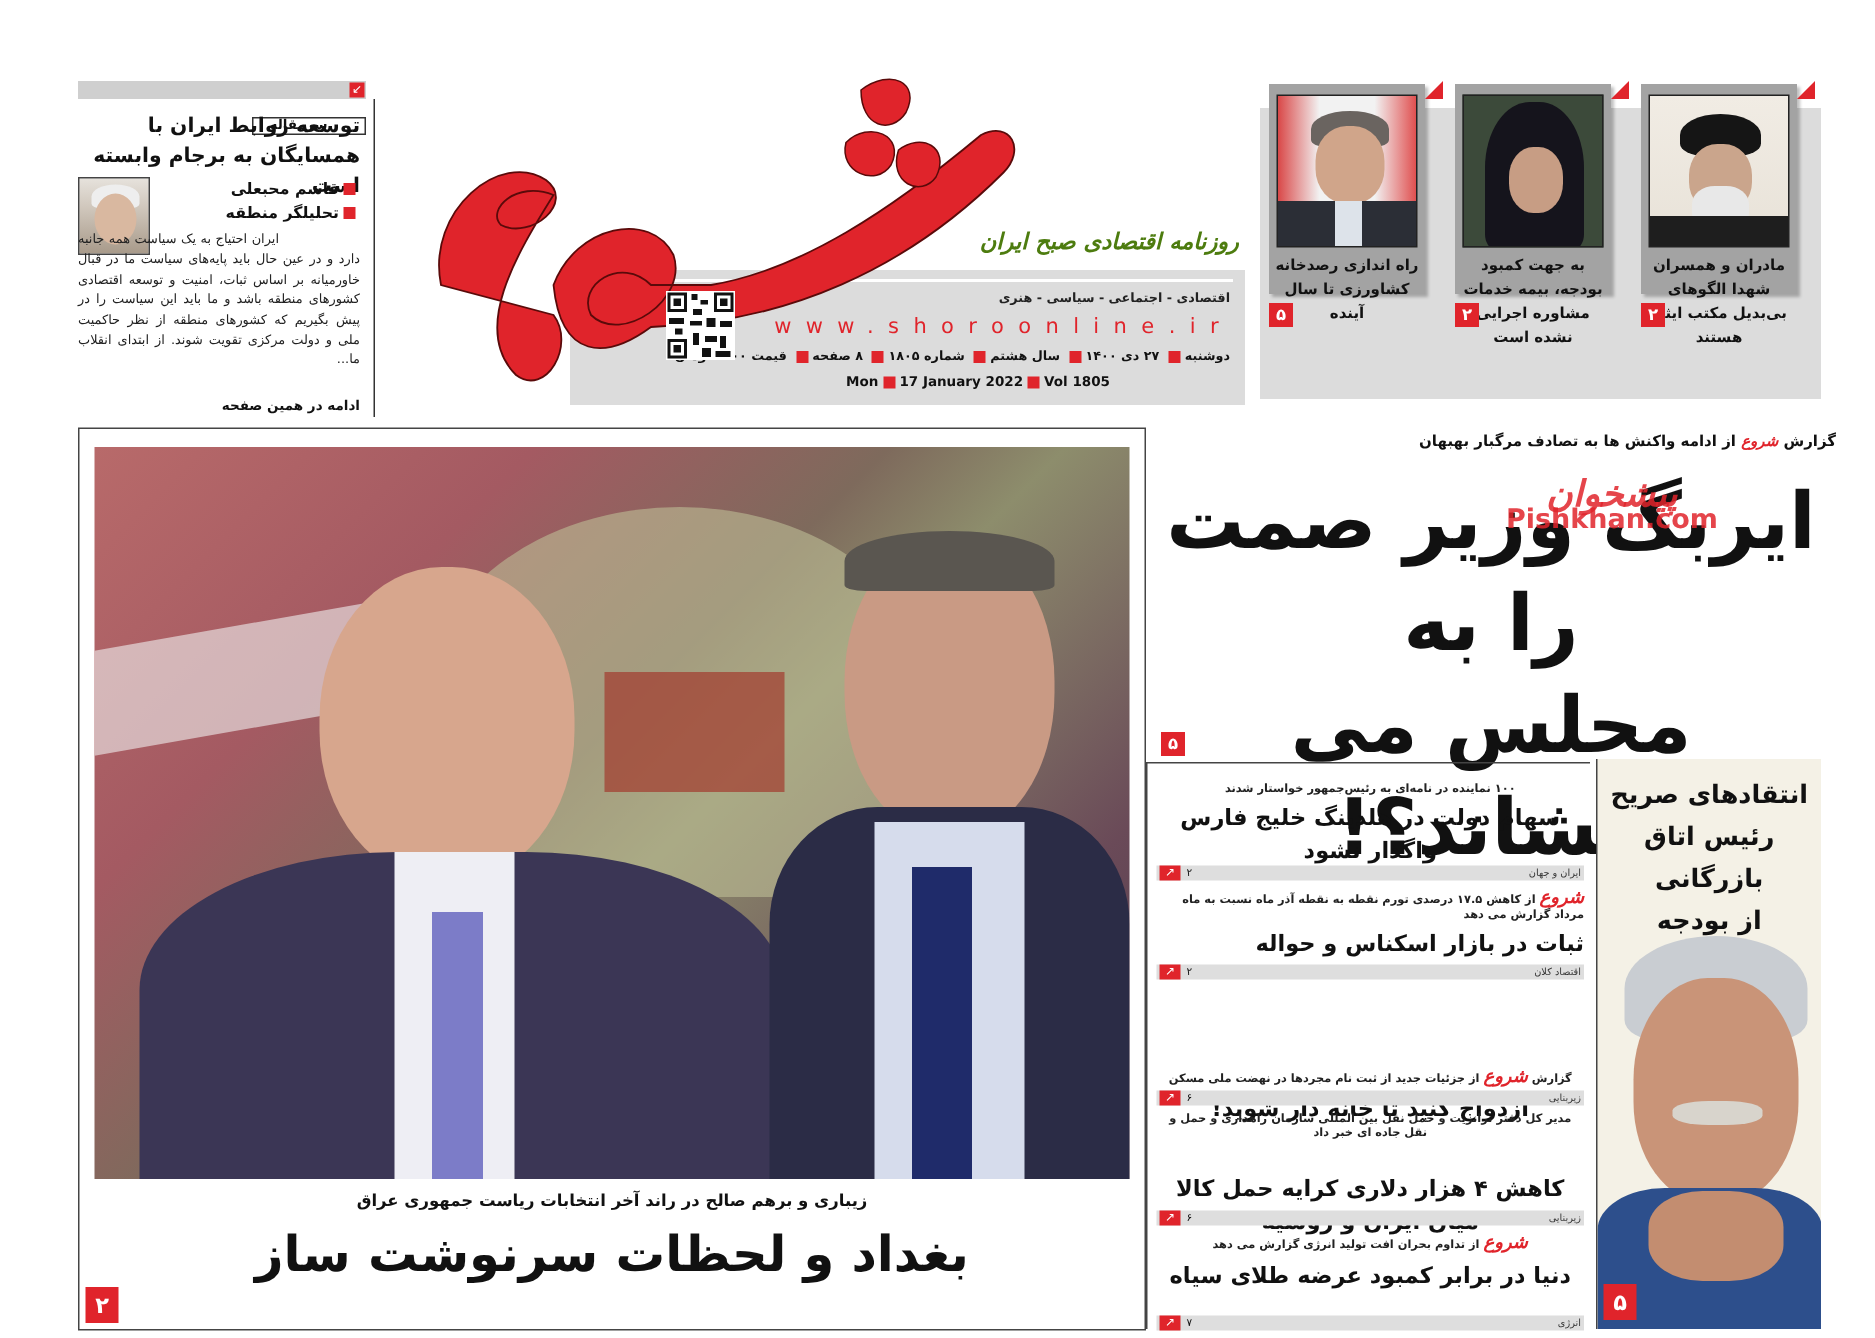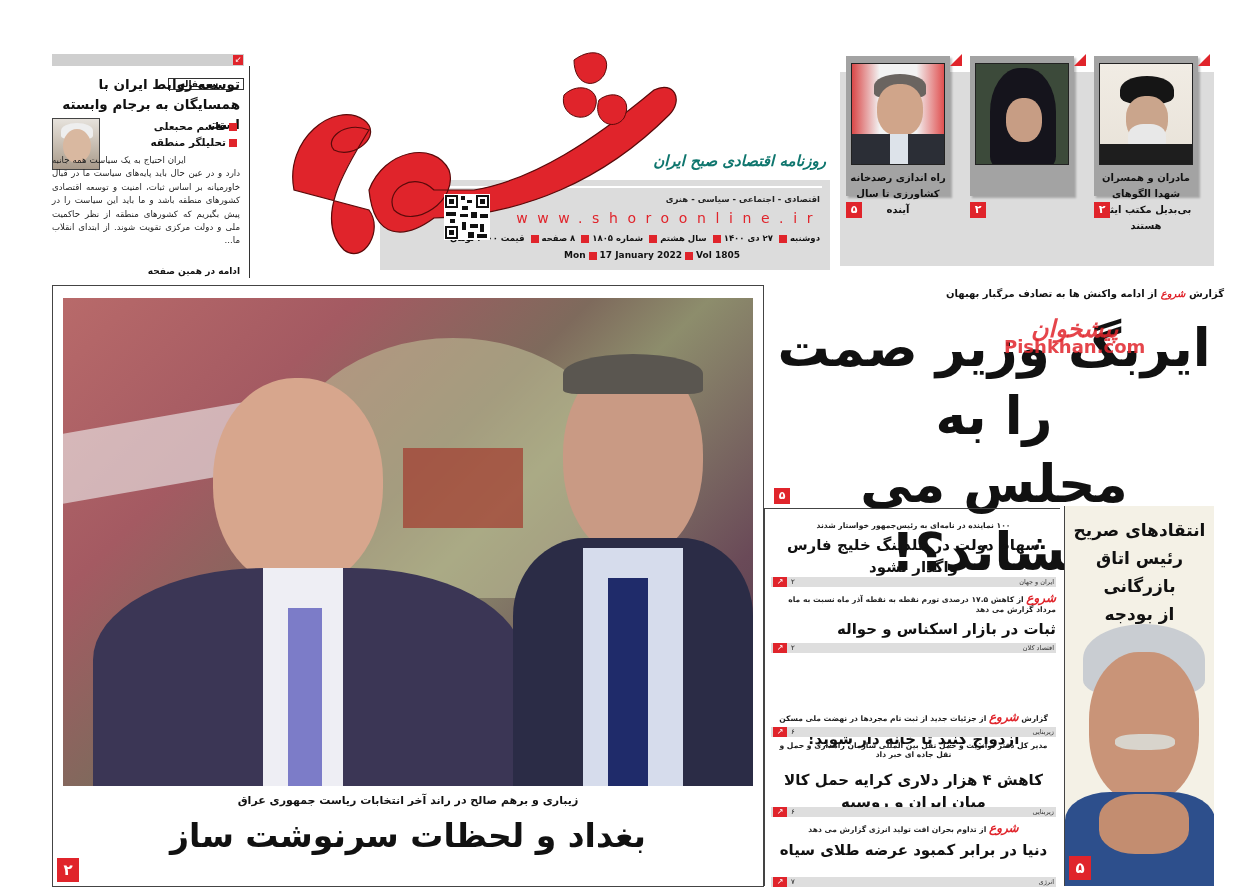--- a/index.html
+++ b/index.html
@@ -21,21 +21,21 @@
   #editorial .author-photo { position: absolute; top: 64px; left: 0; width: 48px; height: 52px; background: linear-gradient(180deg, #e6e2dc 0%, #cfc6bb 40%, #a89a8a 100%); border: 1px solid #444; }
   #editorial .author-photo .face { position: absolute; left: 10px; top: 10px; width: 28px; height: 34px; border-radius: 50%; background: #d9b8a0; }
   #editorial .author-photo .hair { position: absolute; left: 8px; top: 4px; width: 32px; height: 16px; border-radius: 50% 50% 20% 20%; background: #eeeeee; }
   #editorial .author { position: absolute; right: 4px; font-size: 10.5px; font-weight: bold; margin-left: 36px; }
   #editorial .body { position: absolute; top: 100px; right: 4px; width: 188px; font-size: 8.6px; line-height: 13.4px; text-align: justify; color: #222; }
   #editorial .more { position: absolute; top: 212px; right: 4px; font-size: 9px; font-weight: bold; }
 
   
   #logo-area { left: 260px; top: 40px; width: 570px; height: 230px; }
   #logo-svg { position: absolute; left: 14px; top: 0; }
-  #tagline { position: absolute; right: 4px; top: 112px; font-family: "DejaVu Serif", serif; font-style: italic; color: #0f766e; font-size: 15px; font-weight: bold; }
+  #tagline { position: absolute; right: 4px; top: 112px; font-family: "DejaVu Serif", serif; font-style: italic; color: #4d7c0f; font-size: 15px; font-weight: bold; }
   #header-band { position: absolute; left: 120px; top: 140px; width: 450px; height: 90px; background: #dcdcdc; }
   #header-band .rule { position: absolute; left: 60px; right: 8px; top: 6px; height: 2px; background: #fff; }
   #categories { position: absolute; right: 10px; top: 14px; font-size: 8.5px; font-weight: bold; color: #222; }
   #website { position: absolute; right: 8px; top: 30px; font-family: "DejaVu Sans", sans-serif; color: #e0242b; font-size: 14px; letter-spacing: 9.6px; direction: ltr; }
   #issue-fa { position: absolute; right: 10px; top: 53px; font-size: 8.5px; font-weight: bold; }
   #issue-en { position: absolute; right: 90px; top: 70px; font-size: 9px; font-weight: bold; direction: ltr; }
   #qr { position: absolute; left: 184px; top: 154px; width: 46px; height: 46px; }
 
   
   #teasers-bg { left: 840px; top: 72px; width: 374px; height: 194px; background: #dcdcdc; }
@@ -162,20 +162,21 @@
     <div class="caption">مادران و همسران شهدا الگوهای بی‌بدیل مکتب ایثار هستند</div>
     <div class="corner"></div>
     <div class="page-badge badge">۲</div>
   </div>
 
   <div class="teaser" style="right:140px;top:6px;">
     <div class="photo" style="background:#3c4a3a;">
       <div style="position:absolute;left:14px;top:4px;width:66px;height:98px;border-radius:45% 45% 10% 10%;background:#15141c;"></div>
       <div style="position:absolute;left:30px;top:34px;width:36px;height:44px;border-radius:45%;background:#c79d84;"></div>
     </div>
+    <div class="caption">به جهت کمبود بودجه، بیمه خدمات مشاوره اجرایی نشده است</div>
     <div class="corner"></div>
     <div class="page-badge badge">۲</div>
   </div>
 
   <div class="teaser" style="right:264px;top:6px;">
     <div class="photo" style="background:linear-gradient(90deg,#d94848 0%,#f2f2f2 30%,#f2f2f2 70%,#e05050 100%);">
       <div style="position:absolute;left:22px;top:10px;width:52px;height:24px;border-radius:50% 50% 20% 20%;background:#6a6460;"></div>
       <div style="position:absolute;left:25px;top:20px;width:46px;height:52px;border-radius:45%;background:#d0a58a;"></div>
       <div style="position:absolute;left:0;top:70px;width:94px;height:34px;background:#2b2e36;"></div>
       <div style="position:absolute;left:38px;top:70px;width:18px;height:34px;background:#dde3ea;"></div>
@@ -251,21 +252,21 @@
     <div class="title">ازدواج کنید تا خانه دار شوید!</div>
   </div>
   <div class="sec-bar" style="top:218px;">
     <span class="name">زیربنایی</span>
       <span class="pg">۶</span>
       <span class="arrow">↗</span>
   </div>
 
   <div class="news-item" style="top:232px;">
     <div class="kick">مدیر کل دفتر ترانزیت و حمل نقل بین المللی سازمان راهداری و حمل و نقل جاده ای خبر داد</div>
-    <div class="title" style="margin-top:10px;">کاهش ۴ هزار دلاری کرایه حمل کالا</div>
+    <div class="title" style="margin-top:22px;">کاهش ۴ هزار دلاری کرایه حمل کالا</div>
     <div class="title" style="margin-top:0;">میان ایران و روسیه</div>
   </div>
   <div class="sec-bar" style="top:298px;">
     <span class="name">زیربنایی</span>
       <span class="pg">۶</span>
       <span class="arrow">↗</span>
   </div>
 
   <div class="news-item" style="top:312px;">
     <div class="kick"><span class="brand">شروع</span> <span>از تداوم بحران افت تولید انرژی گزارش می دهد</span></div>

